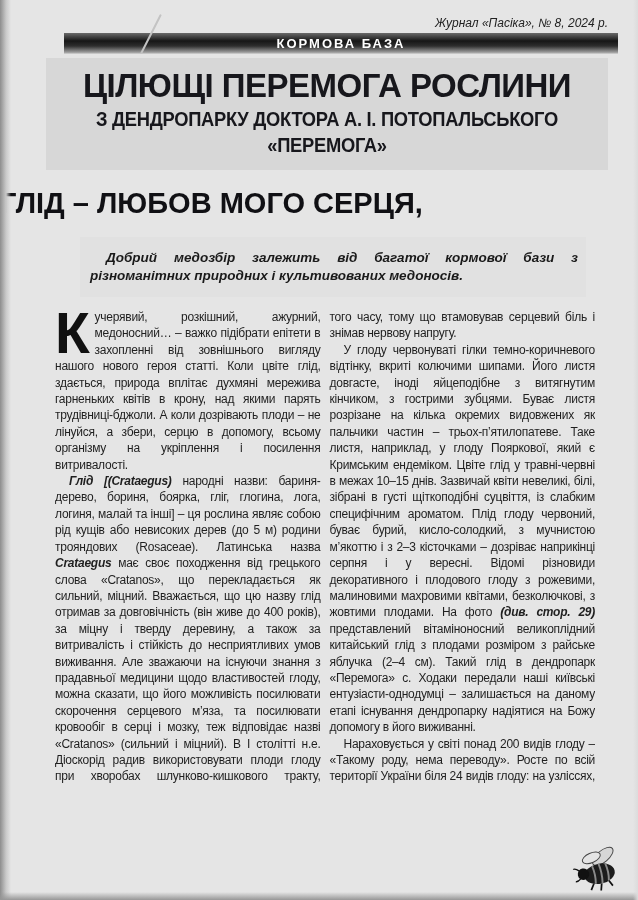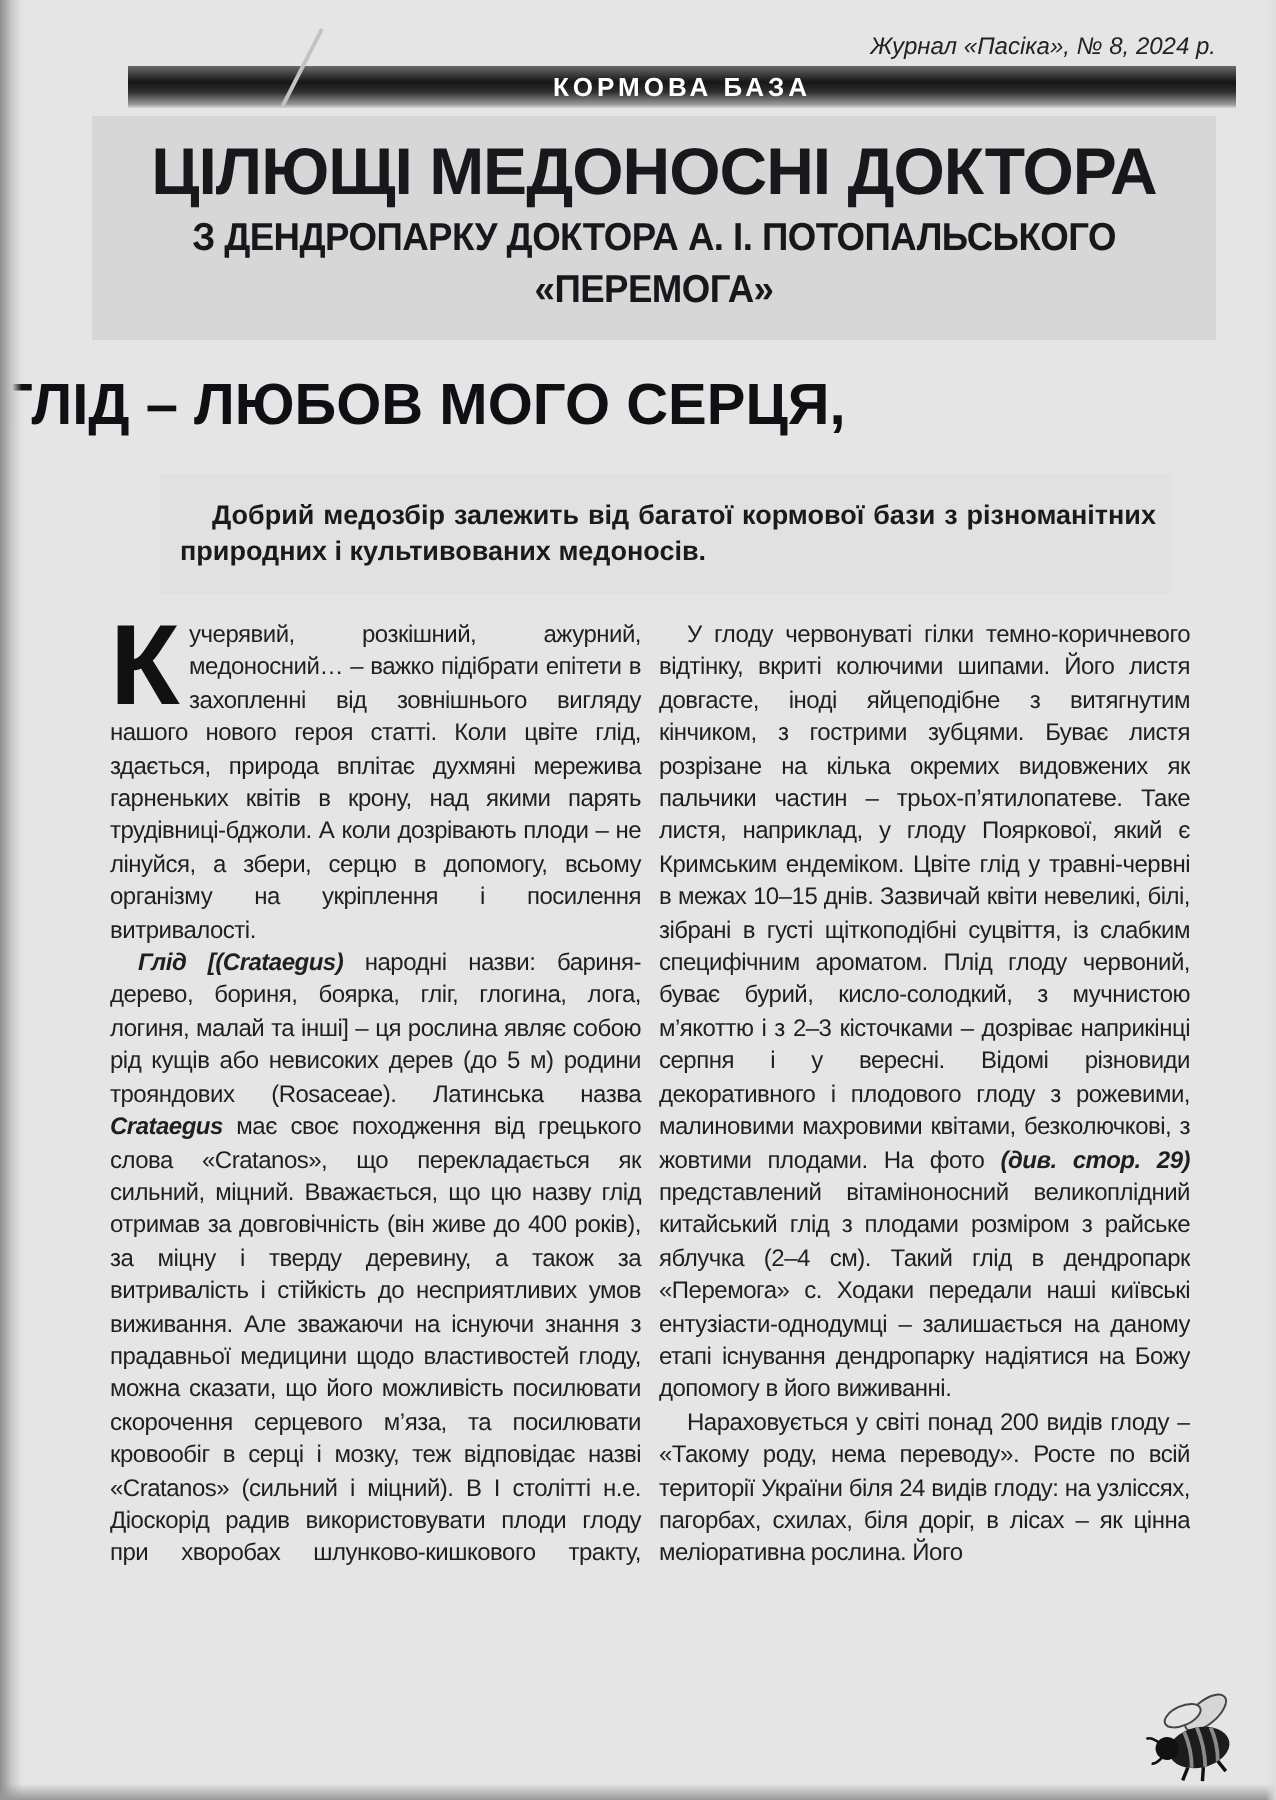--- a/index.html
+++ b/index.html
@@ -18,21 +18,21 @@
   .banner{margin:3px 20px 0 64px;height:21px;display:flex;align-items:center;justify-content:center;
     background:linear-gradient(180deg,#6a6a6a 0%,#161616 38%,#2e2e2e 62%,#9c9c9c 92%,#d8d8d8 100%);}
   .banner span{color:#fff;font-size:13px;font-weight:bold;letter-spacing:2px;}
   .kicker{margin:4px 30px 0 46px;background:#d7d7d7;text-align:center;padding:8px 4px 12px;}
   .kicker .t1{font-size:33px;font-weight:bold;letter-spacing:-0.5px;color:#17171c;line-height:40px;}
   .kicker .t2{font-size:19.5px;font-weight:bold;color:#17171c;line-height:26px;
     transform:scaleX(.94);transform-origin:center;letter-spacing:-0.3px;}
   .article-title{margin-top:16px;font-weight:bold;font-size:29px;line-height:35px;
     color:#101014;letter-spacing:0;}
   .lead{margin:16px 52px 0 80px;background:#e1e1e1;padding:12px 8px 12px 10px;
-    font-weight:bold;font-size:13.5px;line-height:18px;color:#1a1a1a;text-align:justify;}
+    font-weight:bold;font-style:italic;font-size:13.5px;line-height:18px;color:#1a1a1a;text-align:justify;}
   .lead p{margin:0;text-indent:16px;}
   .cols{margin:12px 43px 0 55px;display:flex;gap:9px;height:478px;overflow:hidden;text-align:justify;}
   .col{flex:1;font-size:12px;line-height:16.4px;letter-spacing:-0.25px;color:#1f1f1f;position:relative;}
   .col p{margin:0;}
   .col p.indent{text-indent:14px;}
   .dropcap{float:left;font-size:57px;line-height:44px;font-weight:bold;padding:2px 5px 0 0;color:#111;}
   .seg-bi{font-weight:bold;font-style:italic;}
   .bee{position:absolute;right:10px;bottom:8px;width:58px;height:46px;}
 </style>
 </head>
@@ -44,38 +44,39 @@
   <div class="edge-right"></div>
   <div class="crease"></div>
 
   <div class="journal-header">Журнал «Пасіка», № 8, 2024 р.</div>
 
   <div class="banner">
     <span>КОРМОВА БАЗА</span>
   </div>
 
   <div class="kicker">
-    <div class="t1">ЦІЛЮЩІ МЕДОНОСНІ ДОКТОРА</div>
+    <div class="t1">ЦІЛЮЩІ ПЕРЕМОГА РОСЛИНИ</div>
     <div class="t2">З ДЕНДРОПАРКУ ДОКТОРА А. І. ПОТОПАЛЬСЬКОГО «ПЕРЕМОГА»</div>
   </div>
 
   <div class="article-title">
     <div>ГЛІД – ЛЮБОВ МОГО СЕРЦЯ,</div>
   </div>
 
   <div class="lead">
     <p>Добрий медозбір залежить від багатої кормової бази з різноманітних природних і культивованих медоносів.</p>
   </div>
 
   <div class="cols">
     <div class="col">
       <p><span class="dropcap">К</span><span>учерявий, розкішний, ажурний, медоносний… – важко підібрати епітети в захопленні від зовнішнього вигляду нашого нового героя статті. Коли цвіте глід, здається, природа вплітає духмяні мережива гарненьких квітів в крону, над якими парять трудівниці-бджоли. А коли дозрівають плоди – не лінуйся, а збери, серцю в допомогу, всьому організму на укріплення і посилення витривалості.</span></p>
       <p class="indent"><span class="seg-bi">Глід [(Crataegus)</span><span> народні назви: бариня-дерево, бориня, боярка, гліг, глогина, лога, логиня, малай та інші] – ця рослина являє собою рід кущів або невисоких дерев (до 5 м) родини трояндових (Rosaceae). Латинська назва </span><span class="seg-bi">Crataegus</span><span> має своє походження від грецького слова «Cratanos», що перекладається як сильний, міцний. Вважається, що цю назву глід отримав за довговічність (він живе до 400 років), за міцну і тверду деревину, а також за витривалість і стійкість до несприятливих умов виживання. Але зважаючи на існуючи знання з прадавньої медицини щодо властивостей глоду, можна сказати, що його можливість посилювати скорочення серцевого м’яза, та посилювати кровообіг в серці і мозку, теж відповідає назві «Cratanos» (сильний і міцний). В І столітті н.е. Діоскорід радив використовувати плоди глоду при хворобах шлунково-кишкового тракту, ожирінні, кровотечах, порушенні функції нирок. В XIX віці глід вважався одним з найцінніших відкриттів</span></p>
     </div>
     <div class="col">
+      <p>того часу, тому що втамовував серцевий біль і знімав нервову напругу.</p>
       <p class="indent"><span>У глоду червонуваті гілки темно-коричневого відтінку, вкриті колючими шипами. Його листя довгасте, іноді яйцеподібне з витягнутим кінчиком, з гострими зубцями. Буває листя розрізане на кілька окремих видовжених як пальчики частин – трьох-п’ятилопатеве. Таке листя, наприклад, у глоду Пояркової, який є Кримським ендеміком. Цвіте глід у травні-червні в межах 10–15 днів. Зазвичай квіти невеликі, білі, зібрані в густі щіткоподібні суцвіття, із слабким специфічним ароматом. Плід глоду червоний, буває бурий, кисло-солодкий, з мучнистою м’якоттю і з 2–3 кісточками – дозріває наприкінці серпня і у вересні. Відомі різновиди декоративного і плодового глоду з рожевими, малиновими махровими квітами, безколючкові, з жовтими плодами. На фото </span><span class="seg-bi">(див. стор. 29)</span><span> представлений вітаміноносний великоплідний китайський глід з плодами розміром з райське яблучка (2–4 см). Такий глід в дендропарк «Перемога» с. Ходаки передали наші київські ентузіасти-однодумці – залишається на даному етапі існування дендропарку надіятися на Божу допомогу в його виживанні.</span></p>
       <p class="indent">Нараховується у світі понад 200 видів глоду – «Такому роду, нема переводу». Росте по всій території України біля 24 видів глоду: на узліссях, пагорбах, схилах, біля доріг, в лісах – як цінна меліоративна рослина. Його</p>
     </div>
   </div>
 
   <svg class="bee" viewBox="0 0 60 48" aria-hidden="true">
     <g transform="rotate(-12 30 26)">
       <ellipse cx="37" cy="12" rx="13" ry="6" fill="#d6d6d6" stroke="#444" stroke-width="1" transform="rotate(-28 37 12)"></ellipse>
       <ellipse cx="25" cy="11" rx="10" ry="5" fill="#e4e4e4" stroke="#444" stroke-width="1" transform="rotate(-12 25 11)"></ellipse>
       <ellipse cx="30" cy="29" rx="16" ry="10.5" fill="#1c1c1c"></ellipse>

